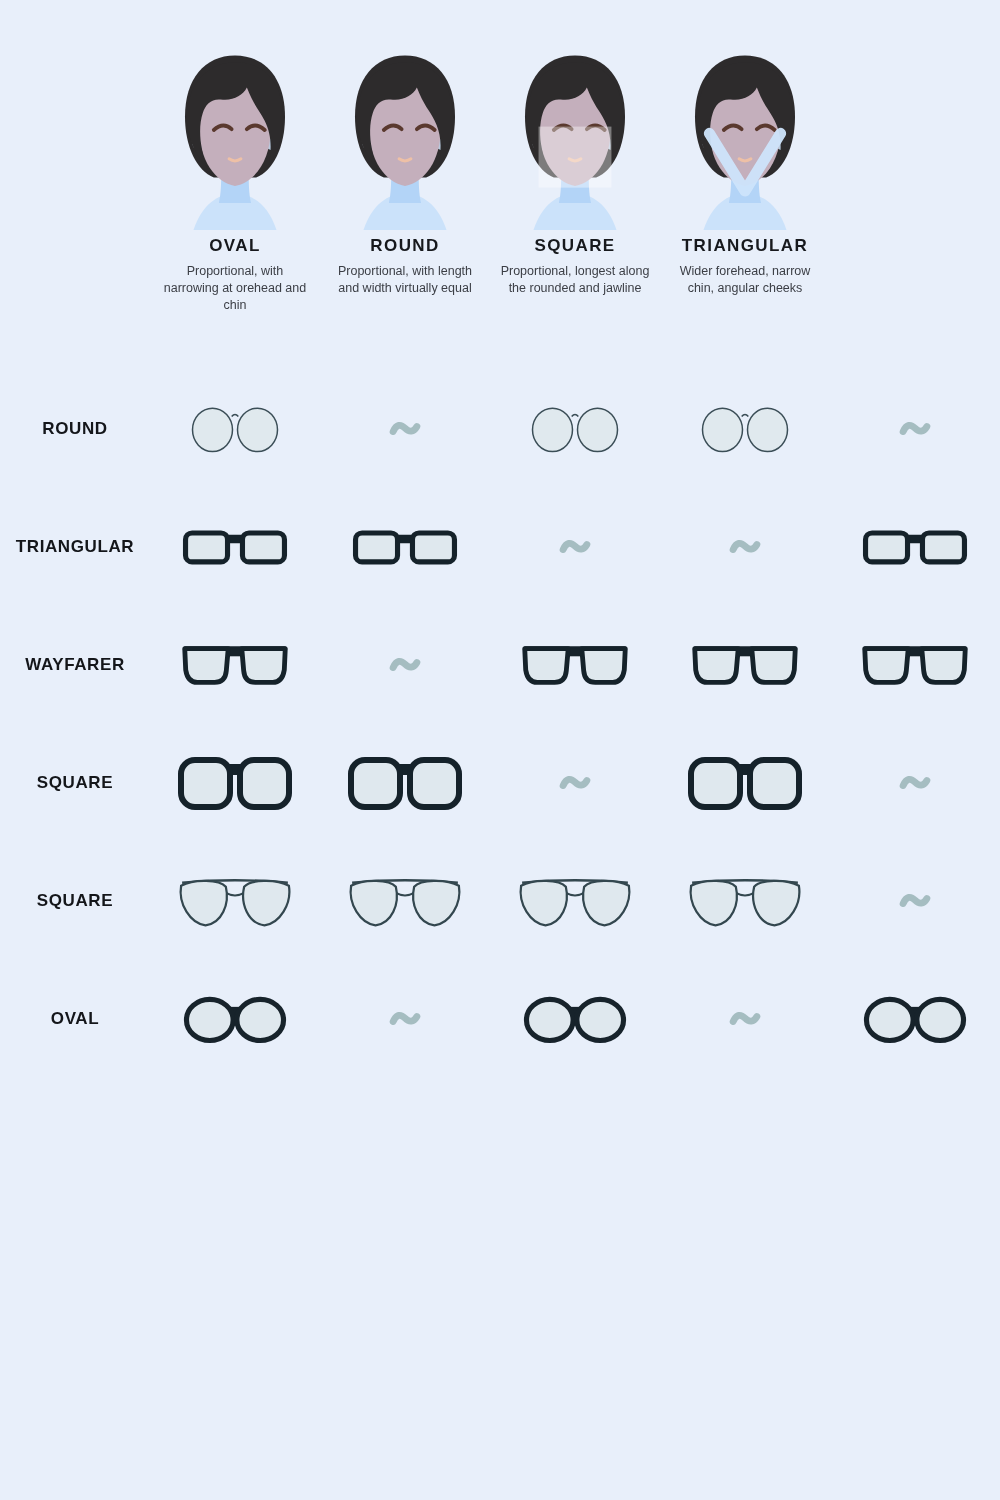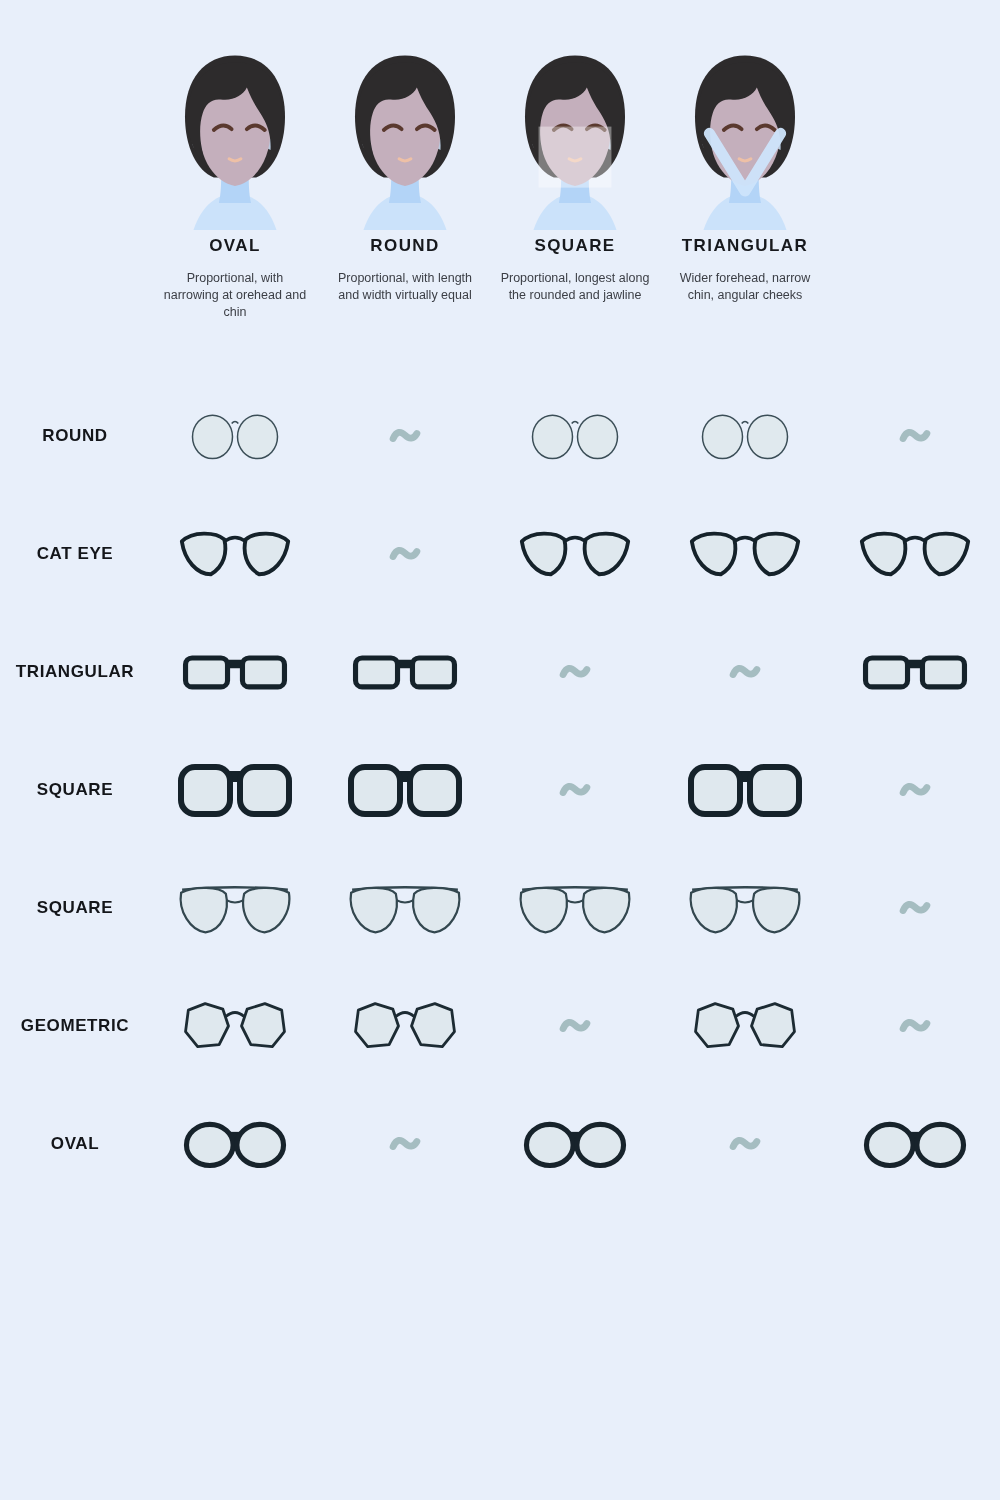--- a/index.html
+++ b/index.html
@@ -16,21 +16,21 @@
     margin-left:150px;
     padding-top:52px;
   }
   .face-col{display:flex;flex-direction:column;align-items:center;text-align:center;}
   .face{width:128px;height:178px;display:block;}
   .face-name{
     margin-top:6px;font-size:17px;font-weight:bold;
     letter-spacing:1.4px;color:#17191d;
   }
   .face-desc{
-    margin-top:14px;font-size:12.5px;line-height:1.35;
+    margin-top:7px;font-size:12.5px;line-height:1.35;
     color:#3b3e45;max-width:152px;
   }
   .matrix{margin-top:56px;}
   .grid-row{
     display:grid;
     grid-template-columns:150px repeat(5,170px);
     height:118px;align-items:center;
   }
   .row-label{
     text-align:center;font-weight:bold;font-size:17px;
@@ -189,48 +189,20 @@
             <use href="#g-round"></use>
           </svg>
         </div>
         <div class="cell">
           <svg class="tilde" viewBox="0 0 40 20">
             <use href="#tilde"></use>
           </svg>
         </div>
       </div>
       <div class="grid-row">
-        <div class="row-label">CAT EYE</div>
-        <div class="cell">
-          <svg class="glasses g-cateye" viewBox="0 0 120 60">
-            <use href="#g-cateye"></use>
-          </svg>
-        </div>
-        <div class="cell">
-          <svg class="tilde" viewBox="0 0 40 20">
-            <use href="#tilde"></use>
-          </svg>
-        </div>
-        <div class="cell">
-          <svg class="glasses g-cateye" viewBox="0 0 120 60">
-            <use href="#g-cateye"></use>
-          </svg>
-        </div>
-        <div class="cell">
-          <svg class="glasses g-cateye" viewBox="0 0 120 60">
-            <use href="#g-cateye"></use>
-          </svg>
-        </div>
-        <div class="cell">
-          <svg class="glasses g-cateye" viewBox="0 0 120 60">
-            <use href="#g-cateye"></use>
-          </svg>
-        </div>
-      </div>
-      <div class="grid-row">
         <div class="row-label">TRIANGULAR</div>
         <div class="cell">
           <svg class="glasses g-rectangle" viewBox="0 0 120 60">
             <use href="#g-rectangle"></use>
           </svg>
         </div>
         <div class="cell">
           <svg class="glasses g-rectangle" viewBox="0 0 120 60">
             <use href="#g-rectangle"></use>
           </svg>
@@ -245,20 +217,48 @@
             <use href="#tilde"></use>
           </svg>
         </div>
         <div class="cell">
           <svg class="glasses g-rectangle" viewBox="0 0 120 60">
             <use href="#g-rectangle"></use>
           </svg>
         </div>
       </div>
       <div class="grid-row">
+        <div class="row-label">WAYFARER</div>
+        <div class="cell">
+          <svg class="glasses g-wayfarer" viewBox="0 0 120 60">
+            <use href="#g-wayfarer"></use>
+          </svg>
+        </div>
+        <div class="cell">
+          <svg class="tilde" viewBox="0 0 40 20">
+            <use href="#tilde"></use>
+          </svg>
+        </div>
+        <div class="cell">
+          <svg class="glasses g-wayfarer" viewBox="0 0 120 60">
+            <use href="#g-wayfarer"></use>
+          </svg>
+        </div>
+        <div class="cell">
+          <svg class="glasses g-wayfarer" viewBox="0 0 120 60">
+            <use href="#g-wayfarer"></use>
+          </svg>
+        </div>
+        <div class="cell">
+          <svg class="glasses g-wayfarer" viewBox="0 0 120 60">
+            <use href="#g-wayfarer"></use>
+          </svg>
+        </div>
+      </div>
+      <div class="grid-row">
         <div class="row-label">SQUARE</div>
         <div class="cell">
           <svg class="glasses g-square" viewBox="0 0 120 60">
             <use href="#g-square"></use>
           </svg>
         </div>
         <div class="cell">
           <svg class="glasses g-square" viewBox="0 0 120 60">
             <use href="#g-square"></use>
           </svg>
@@ -301,48 +301,20 @@
             <use href="#g-aviator"></use>
           </svg>
         </div>
         <div class="cell">
           <svg class="tilde" viewBox="0 0 40 20">
             <use href="#tilde"></use>
           </svg>
         </div>
       </div>
       <div class="grid-row">
-        <div class="row-label">GEOMETRIC</div>
-        <div class="cell">
-          <svg class="glasses g-geometric" viewBox="0 0 120 60">
-            <use href="#g-geometric"></use>
-          </svg>
-        </div>
-        <div class="cell">
-          <svg class="glasses g-geometric" viewBox="0 0 120 60">
-            <use href="#g-geometric"></use>
-          </svg>
-        </div>
-        <div class="cell">
-          <svg class="tilde" viewBox="0 0 40 20">
-            <use href="#tilde"></use>
-          </svg>
-        </div>
-        <div class="cell">
-          <svg class="glasses g-geometric" viewBox="0 0 120 60">
-            <use href="#g-geometric"></use>
-          </svg>
-        </div>
-        <div class="cell">
-          <svg class="tilde" viewBox="0 0 40 20">
-            <use href="#tilde"></use>
-          </svg>
-        </div>
-      </div>
-      <div class="grid-row">
         <div class="row-label">OVAL</div>
         <div class="cell">
           <svg class="glasses g-oval" viewBox="0 0 120 60">
             <use href="#g-oval"></use>
           </svg>
         </div>
         <div class="cell">
           <svg class="tilde" viewBox="0 0 40 20">
             <use href="#tilde"></use>
           </svg>

